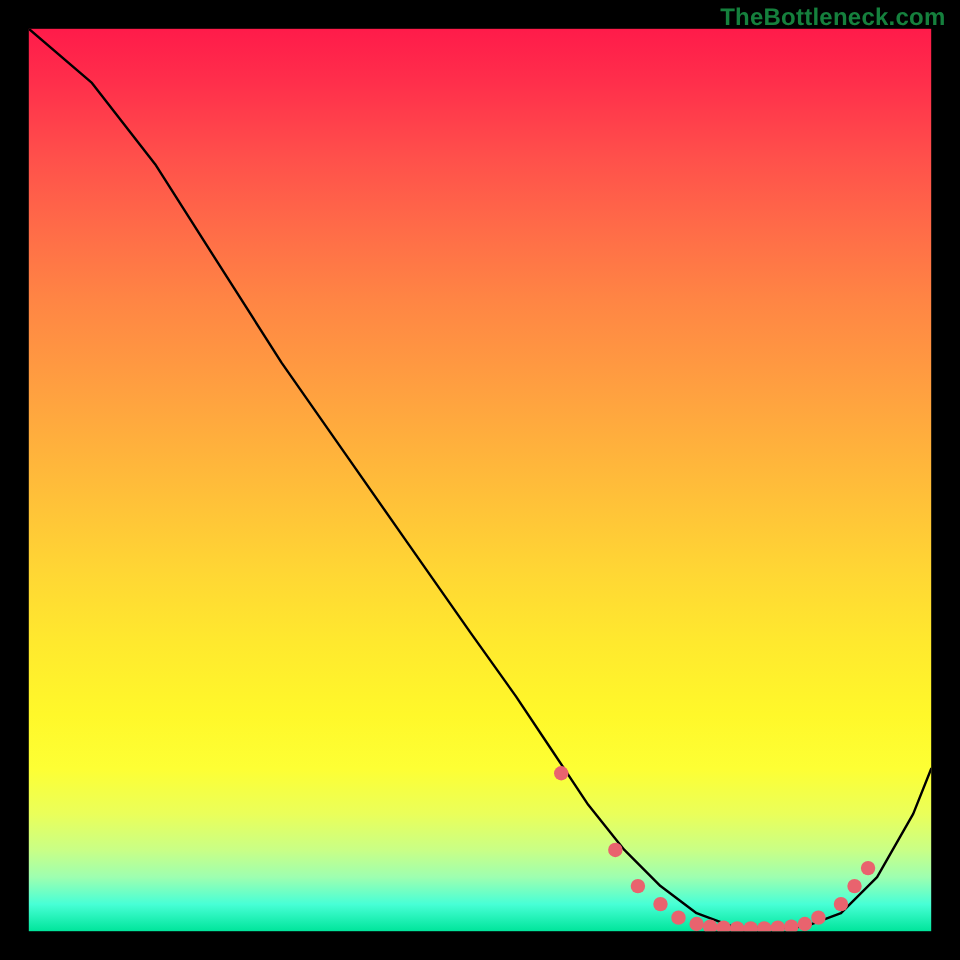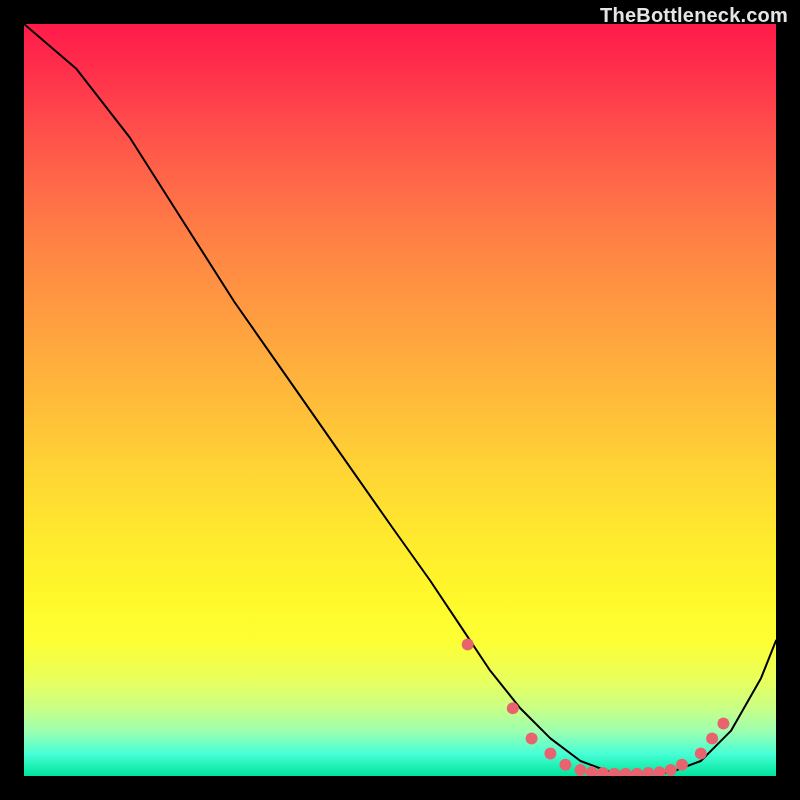--- a/index.html
+++ b/index.html
@@ -47,21 +47,21 @@
     position: absolute;
     left: 0;
     top: 0;
     width: 752px;
     height: 752px;
   }
   .watermark {
     position: absolute;
     top: 4px;
     right: 12px;
-    color: #e5e5e5;
+    color: #15803d;
     font-size: 20px;
     font-weight: 600;
     letter-spacing: 0.2px;
     user-select: none;
   }
 </style>
 </head>
 <body>
 
 <div class="stage">

